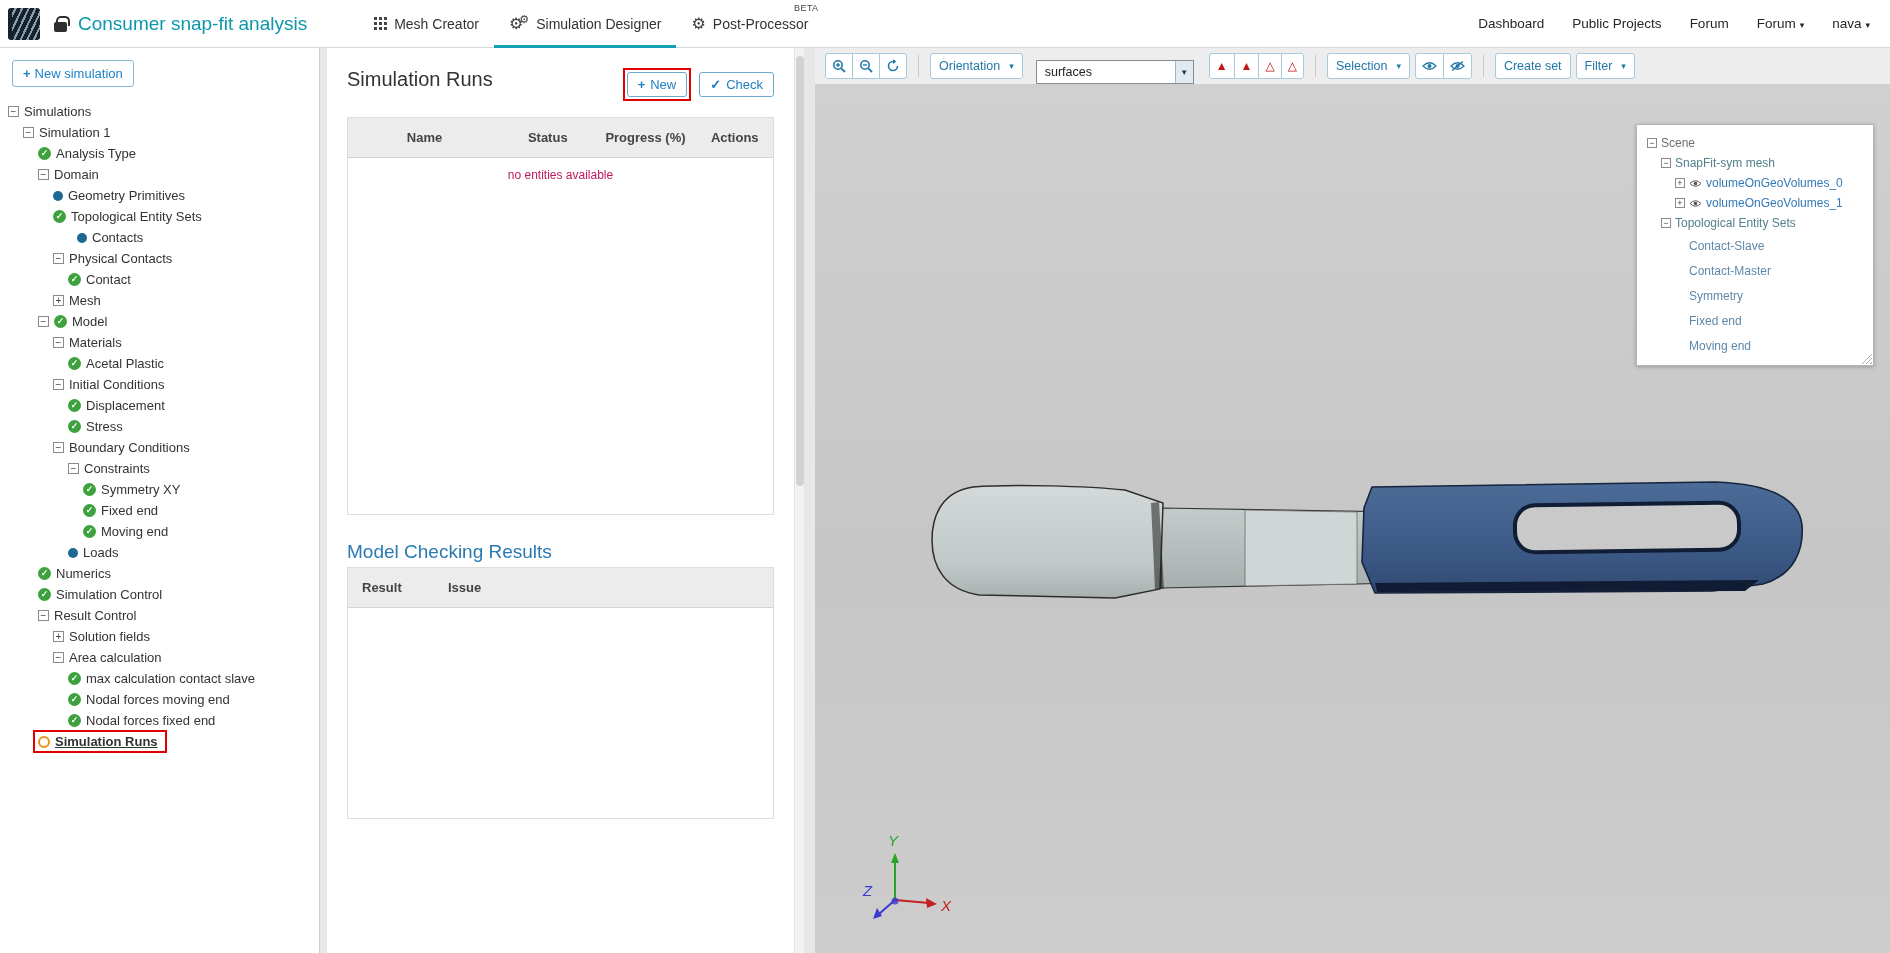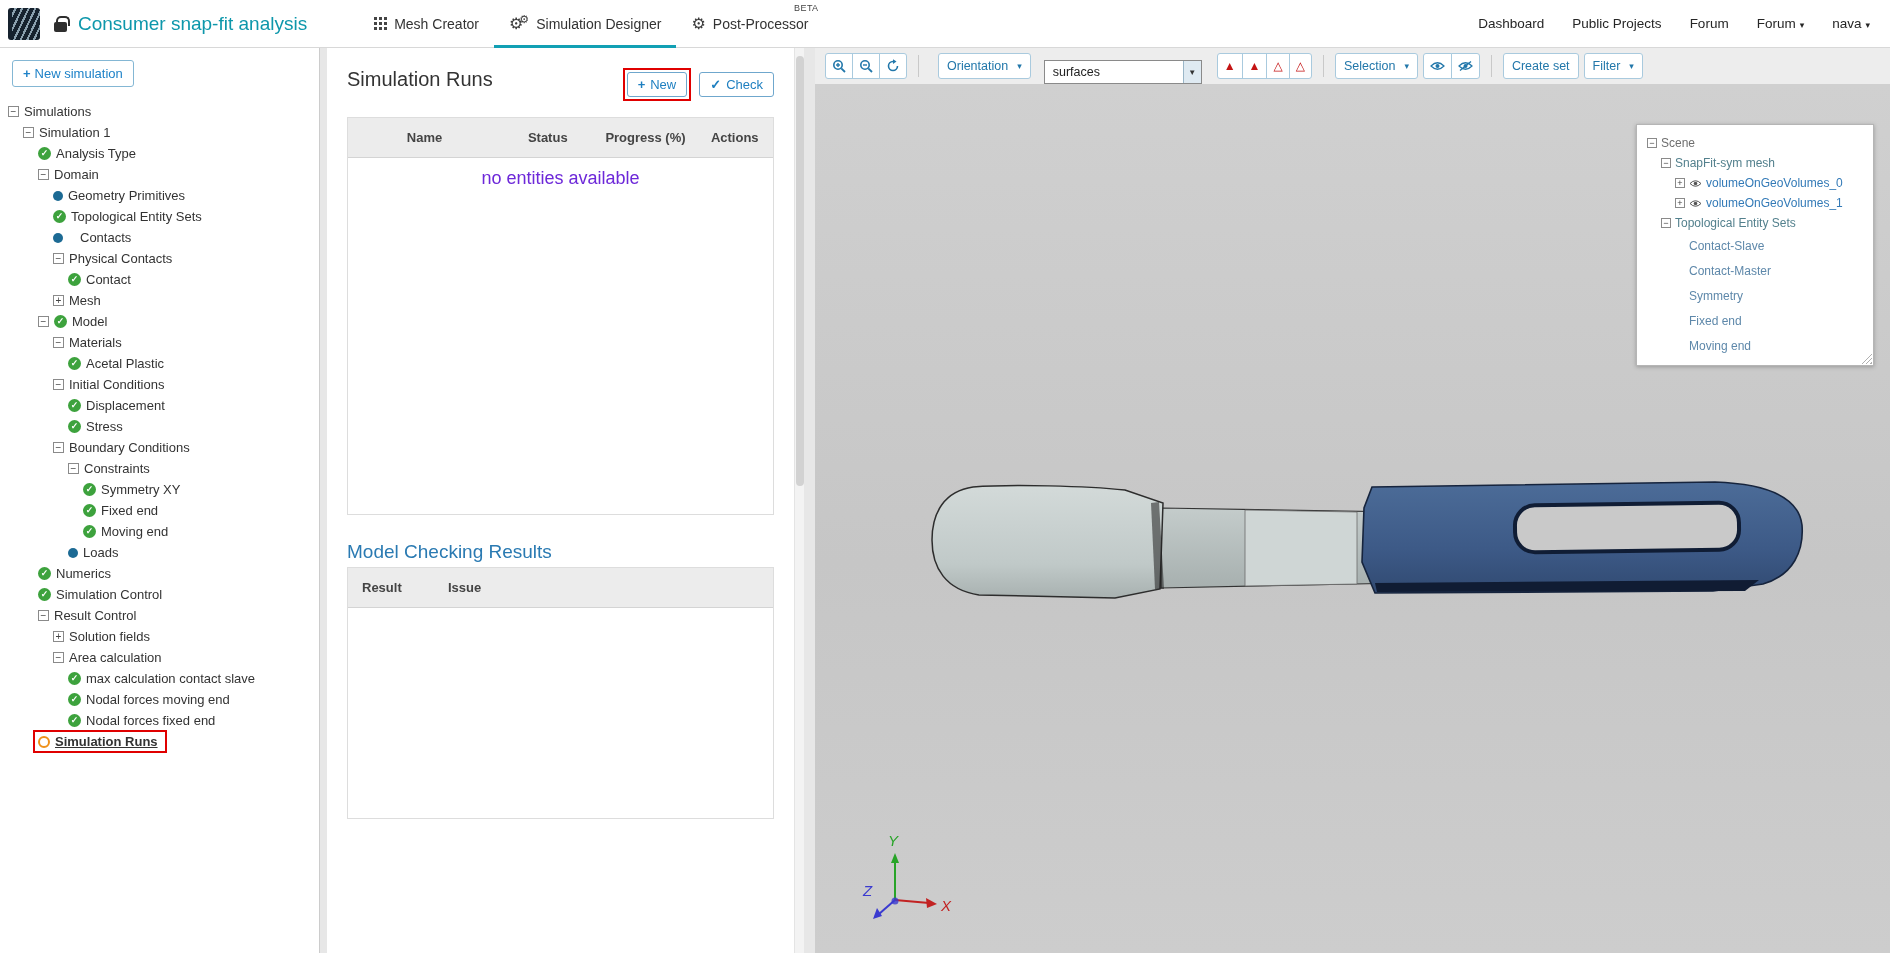--- a/index.html
+++ b/index.html
@@ -53,21 +53,21 @@
          font-size: 13px; padding: 4px 10px; border-radius: 3px; cursor: pointer; font-family: "Liberation Sans", sans-serif; }
   .btn .plus, .btn .chk { font-weight: bold; }
   .annotation { border: 2px solid #e00000; padding: 2px; display: inline-block; }
   .tbl { margin-top: 16px; border: 1px solid #ddd; background: #fff; }
   #runs-table { height: 398px; }
   .thead { display: flex; background: #ececec; border-bottom: 1px solid #d4d4d4; height: 40px; align-items: center;
            font-size: 13px; font-weight: bold; color: #444; }
   #runs-thead .rcol { text-align: center; }
   #runs-thead .rcol0 { width: 36%; } #runs-thead .rcol1 { width: 22%; }
   #runs-thead .rcol2 { width: 24%; } #runs-thead .rcol3 { width: 18%; }
-  .empty { text-align: center; font-size: 18px; color: #6d28d9; padding: 10px 0; }
+  .empty { text-align: center; font-size: 12px; color: #be185d; padding: 10px 0; }
   #check-title { margin-top: 26px; font-size: 19px; color: #2a7ab2; font-weight: 500; }
   #check-table { height: 252px; margin-top: 4px; }
   #check-thead .rcol0 { width: 100px; padding-left: 14px; }
   .result-row { display: flex; font-size: 13px; padding: 9px 0; border-bottom: 1px solid #eee; }
   .result-ok { width: 100px; padding-left: 14px; color: #3aa13a; flex: none; }
   .result-issue { color: #333; }
 
   
   #mid-scroll { position: absolute; left: 794px; top: 48px; width: 10px; height: 905px; background: #f3f3f3; border-left: 1px solid #e4e4e4; }
   #mid-scroll .thumb { position: absolute; top: 8px; left: 1px; width: 8px; height: 430px; background: #d2d2d2; border-radius: 4px; }
@@ -176,21 +176,21 @@
         <span class="tlabel">Domain</span>
       </div>
       <div class="tree-row" style="padding-left: 53px;">
         <span class="dot"></span>
         <span class="tlabel">Geometry Primitives</span>
       </div>
       <div class="tree-row" style="padding-left: 53px;">
         <span class="check">✓</span>
         <span class="tlabel">Topological Entity Sets</span>
       </div>
-      <div class="tree-row" style="padding-left: 53px; gap: 12px;">
+      <div class="tree-row" style="padding-left: 77px;">
         <span class="dot"></span>
         <span class="tlabel">Contacts</span>
       </div>
       <div class="tree-row" style="padding-left: 53px;">
         <span class="box">−</span>
         <span class="tlabel">Physical Contacts</span>
       </div>
       <div class="tree-row" style="padding-left: 68px;">
         <span class="check">✓</span>
         <span class="tlabel">Contact</span>
@@ -349,21 +349,21 @@
           </svg>
       </button>
       <button class="vbtn">
         <svg width="14" height="14" viewBox="0 0 14 14">
             <path d="M11.5 7 A4.5 4.5 0 1 1 7 2.5" fill="none" stroke="#2277aa" stroke-width="1.6"></path>
             <polygon points="7,0.2 7,5 10.5,2.6" fill="#2277aa"></polygon>
           </svg>
       </button>
     </div>
     <div class="vsep"></div>
-    <button class="vbtn" style="margin-left:8px;">
+    <button class="vbtn" style="margin-left:0;">
       <span>Orientation</span>
         <span class="caret" style="color:#2277aa">▾</span>
     </button>
     <div class="select">
       <span class="sel-text">surfaces</span>
       <span class="sel-arrow">▼</span>
     </div>
     <div class="vgroup">
       <button class="vbtn">
           <span class="red-glyph">▲</span>

